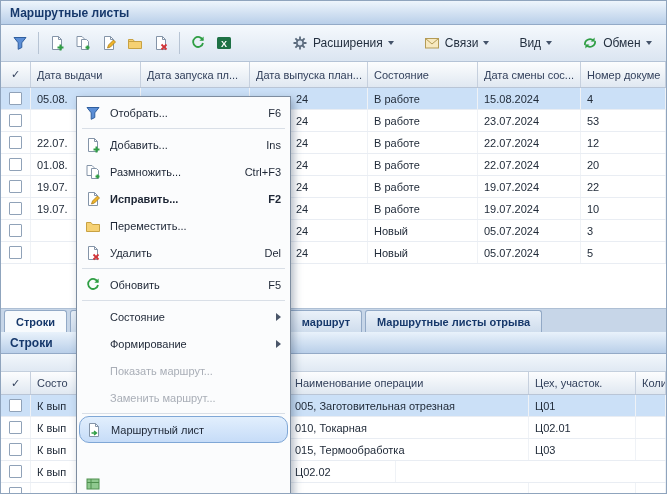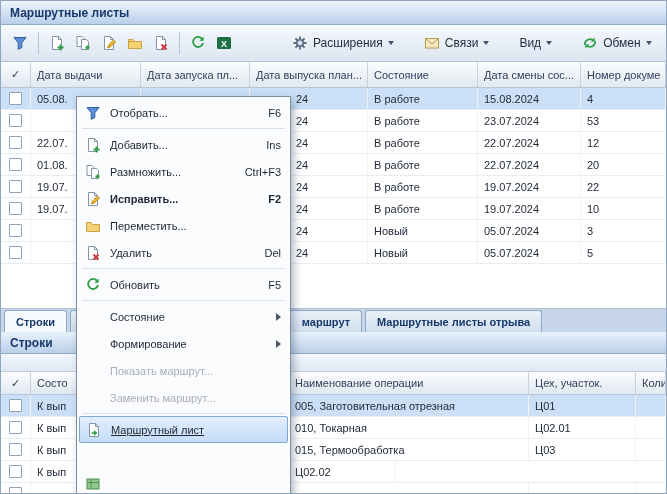--- a/index.html
+++ b/index.html
@@ -62,21 +62,21 @@
   
   .menu { position:absolute; left:75px; top:95px; width:215px; height:420px;
     background:#fbfcfd; border:1px solid #7e8da0; box-shadow:3px 3px 8px rgba(40,60,90,.35);
     padding:2px; z-index:40; }
   .mi { height:27px; display:flex; align-items:center; padding:0 7px 0 4px; color:#1d2635; font-size:11px; }
   .mico { width:20px; height:20px; flex:none; display:flex; align-items:center; justify-content:center; margin-right:7px; }
   .mlabel { flex:1; white-space:nowrap; overflow:hidden; }
   .mshortcut { margin-left:10px; }
   .mi.bold { font-weight:bold; }
   .mi.disabled { color:#a9aeb7;align-items:center; }
-  .mi.hl { background:linear-gradient(#e2effd,#c6dcf8); border:1px solid #7fa7d6; border-radius:2px;text-decoration:underline; }
+  .mi.hl { background:linear-gradient(#e2effd,#c6dcf8); border:1px solid #7fa7d6; border-radius:10px; }
   .msep { height:1px; background:#d9dfe7; margin:2px 3px; }
   .marrow { width:0; height:0; border-top:4px solid transparent; border-bottom:4px solid transparent; border-left:5px solid #4a5669; margin-left:8px; flex:none; }
   .mspacer { height:27px; }
 </style>
 </head>
 <body>
 
 <div class="app">
 
   <div class="titlebar">

